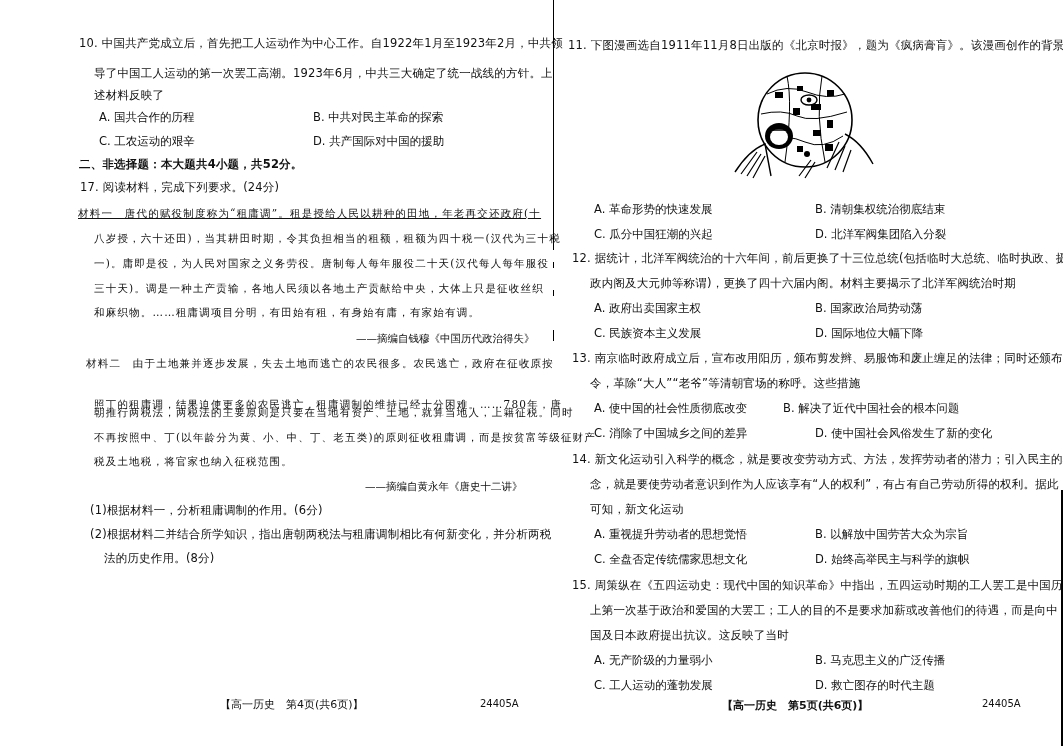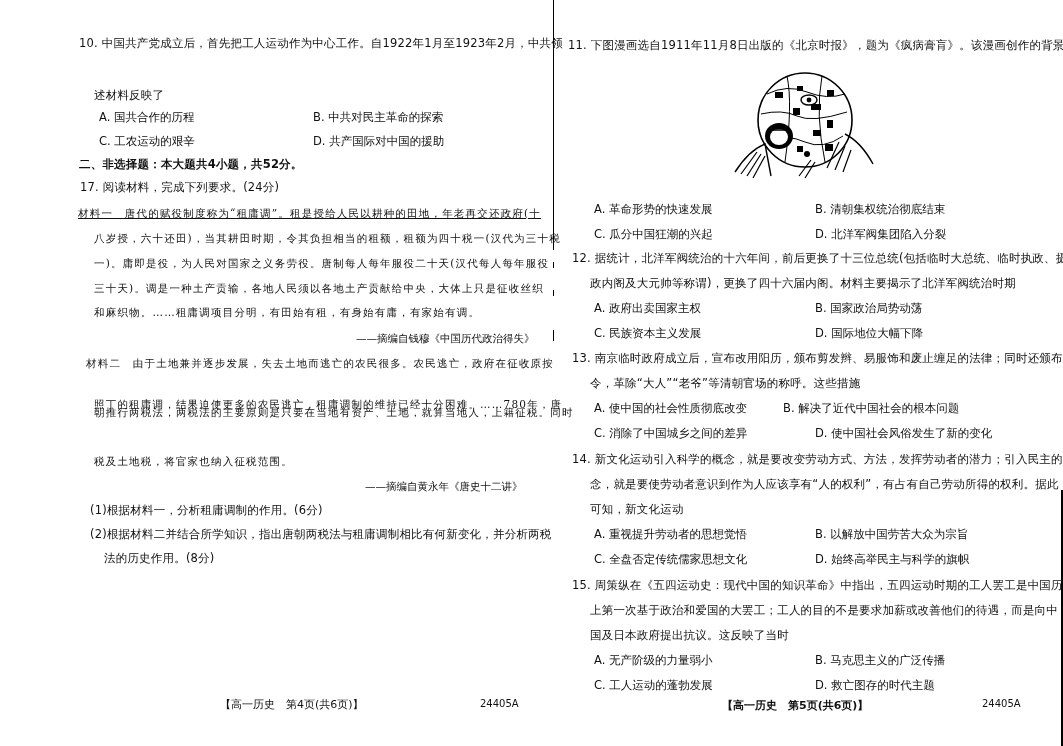--- a/index.html
+++ b/index.html
@@ -31,39 +31,41 @@
 <div class="divider"></div>
 <div class="divider-frag" style="top:262px;height:6px;"></div>
 <div class="divider-frag" style="top:290px;height:6px;"></div>
 <div class="divider-frag" style="top:330px;height:6px;"></div>
 <div class="divider-frag" style="top:335px;height:6px;"></div>
 <div class="right-edge"></div>
 
 <div class="page page-left">
 
   <div class="line" style="left:79px;top:36px;">10. 中国共产党成立后，首先把工人运动作为中心工作。自1922年1月至1923年2月，中共领</div>
+  <div class="line" style="left:94px;top:66px;">导了中国工人运动的第一次罢工高潮。1923年6月，中共三大确定了统一战线的方针。上</div>
   <div class="line" style="left:94px;top:88px;">述材料反映了</div>
   <div class="opt" style="left:99px;top:110px;">A. 国共合作的历程</div>
   <div class="opt" style="left:313px;top:110px;">B. 中共对民主革命的探索</div>
   <div class="opt" style="left:99px;top:134px;">C. 工农运动的艰辛</div>
   <div class="opt" style="left:313px;top:134px;">D. 共产国际对中国的援助</div>
 
   <div class="line section" style="left:79px;top:157px;">二、非选择题：本大题共4小题，共52分。</div>
 
   <div class="line" style="left:80px;top:180px;">17. 阅读材料，完成下列要求。(24分)</div>
   <div class="line mat" style="left:78px;top:206px;text-decoration:underline;">材料一　唐代的赋役制度称为“租庸调”。租是授给人民以耕种的田地，年老再交还政府(十</div>
   <div class="line mat" style="left:94px;top:231px;">八岁授，六十还田)，当其耕田时期，令其负担相当的租额，租额为四十税一(汉代为三十税</div>
   <div class="line mat" style="left:94px;top:256px;">一)。庸即是役，为人民对国家之义务劳役。唐制每人每年服役二十天(汉代每人每年服役</div>
   <div class="line mat" style="left:94px;top:281px;">三十天)。调是一种土产贡输，各地人民须以各地土产贡献给中央，大体上只是征收丝织</div>
   <div class="line mat" style="left:94px;top:305px;">和麻织物。……租庸调项目分明，有田始有租，有身始有庸，有家始有调。</div>
   <div class="src" style="left:356px;top:332px;">——摘编自钱穆《中国历代政治得失》</div>
 
   <div class="line mat" style="left:86px;top:356px;">材料二　由于土地兼并逐步发展，失去土地而逃亡的农民很多。农民逃亡，政府在征收原按</div>
   <div class="line mat" style="left:94px;top:397px;">照丁的租庸调，结果迫使更多的农民逃亡，租庸调制的维持已经十分困难。……780年，唐</div>
   <div class="line mat" style="left:94px;top:405px;">朝推行两税法，两税法的主要原则是只要在当地有资产、土地，就算当地人，上籍征税。同时</div>
+  <div class="line mat" style="left:94px;top:430px;">不再按照中、丁(以年龄分为黄、小、中、丁、老五类)的原则征收租庸调，而是按贫富等级征财产</div>
   <div class="line mat" style="left:94px;top:454px;">税及土地税，将官家也纳入征税范围。</div>
   <div class="src" style="left:365px;top:480px;text-align:center;">——摘编自黄永年《唐史十二讲》</div>
 
   <div class="line" style="left:90px;top:503px;">(1)根据材料一，分析租庸调制的作用。(6分)</div>
   <div class="line" style="left:90px;top:527px;">(2)根据材料二并结合所学知识，指出唐朝两税法与租庸调制相比有何新变化，并分析两税</div>
   <div class="line" style="left:104px;top:551px;">法的历史作用。(8分)</div>
 
   <div class="footer" style="left:220px;top:697px;">【高一历史　第4页(共6页)】</div>
   <div class="code" style="left:480px;top:698px;">24405A</div>
 </div>

